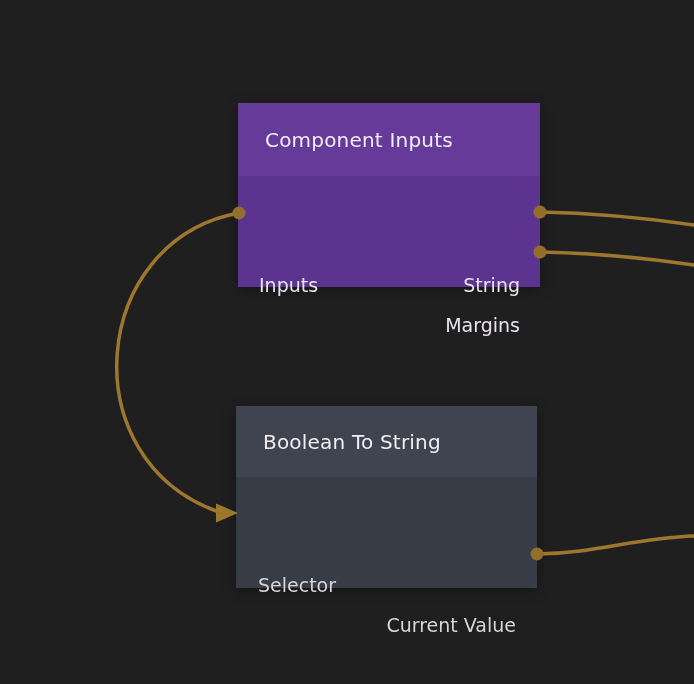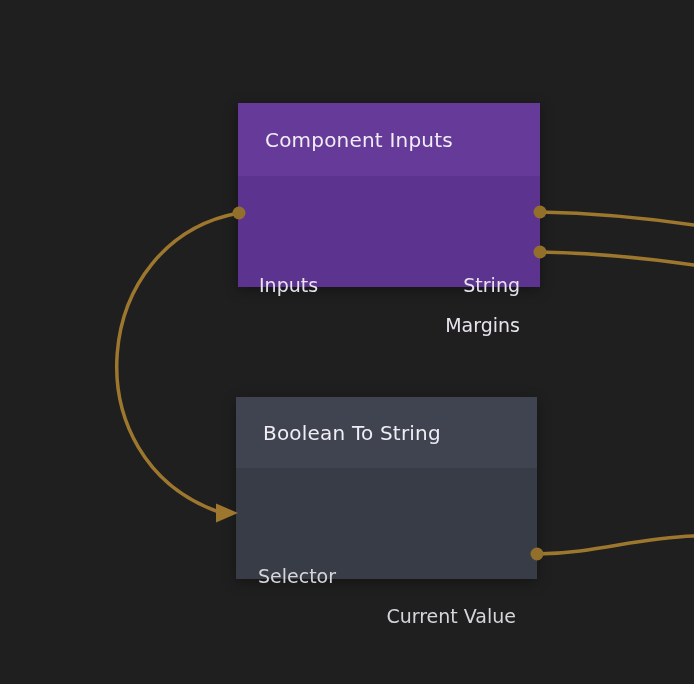--- a/index.html
+++ b/index.html
@@ -59,21 +59,21 @@
   }
   .spacer { flex: 1; }
 
   
   .node--component-inputs { left: 238px; top: 103px; width: 302px; height: 184px; }
   .node--component-inputs .node-header { background: var(--node1-header); height: 73px; }
   .node--component-inputs .node-body { background: var(--node1-body); height: 111px; }
   .node--component-inputs .port-label { color: var(--label-text-1); }
 
   
-  .node--boolean-to-string { left: 236px; top: 397px; width: 301px; height: 182px; }
+  .node--boolean-to-string { left: 236px; top: 406px; width: 301px; height: 182px; }
   .node--boolean-to-string .node-header { background: var(--node2-header); height: 71px; }
   .node--boolean-to-string .node-body { background: var(--node2-body); height: 111px; text-align: right; }
   .node--boolean-to-string .port-label { color: var(--label-text-2); }
 
   
   svg.wires {
     position: absolute;
     left: 0; top: 0;
     width: 694px; height: 684px;
     z-index: 10;

